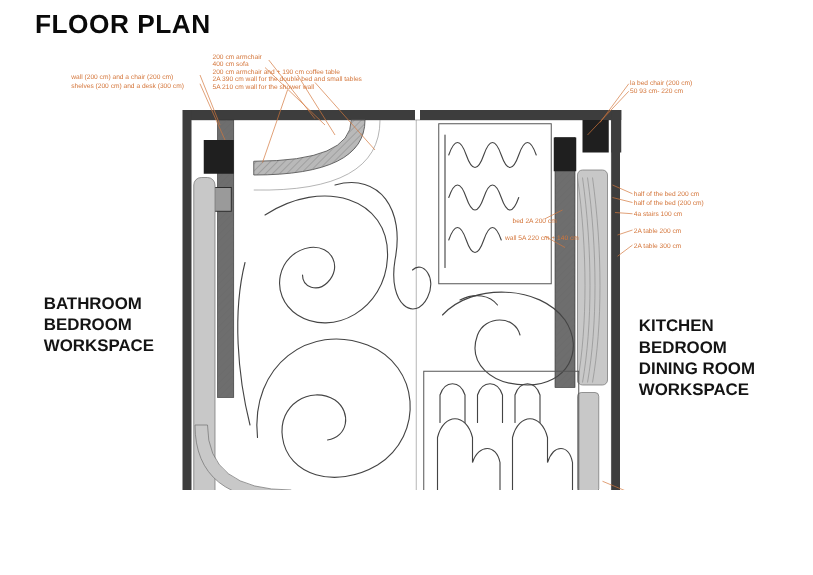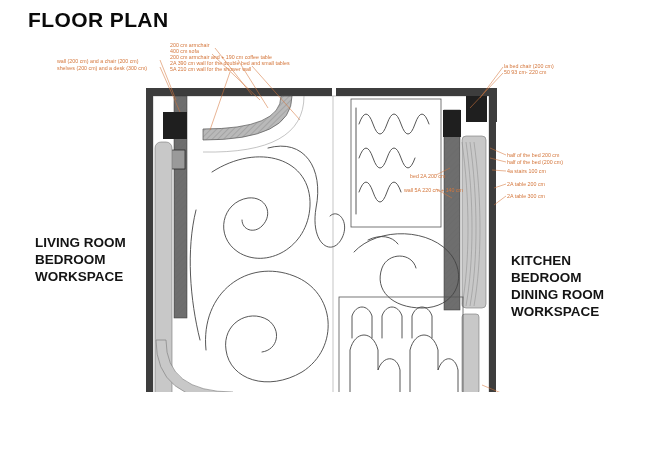--- a/index.html
+++ b/index.html
@@ -23,21 +23,21 @@
   .lead{stroke:#d4763b;stroke-width:.55;}
 </style>
 </head>
 <body>
 
 <div class="stage">
 
   <div class="title">FLOOR PLAN</div>
 
   <div class="rooms left">
-    <div>LIVING ROOM</div>
+    <div>BATHROOM</div>
     <div>BEDROOM</div>
     <div>WORKSPACE</div>
   </div>
 
   <div class="rooms right">
     <div>KITCHEN</div>
     <div>BEDROOM</div>
     <div>DINING ROOM</div>
     <div>WORKSPACE</div>
   </div>

